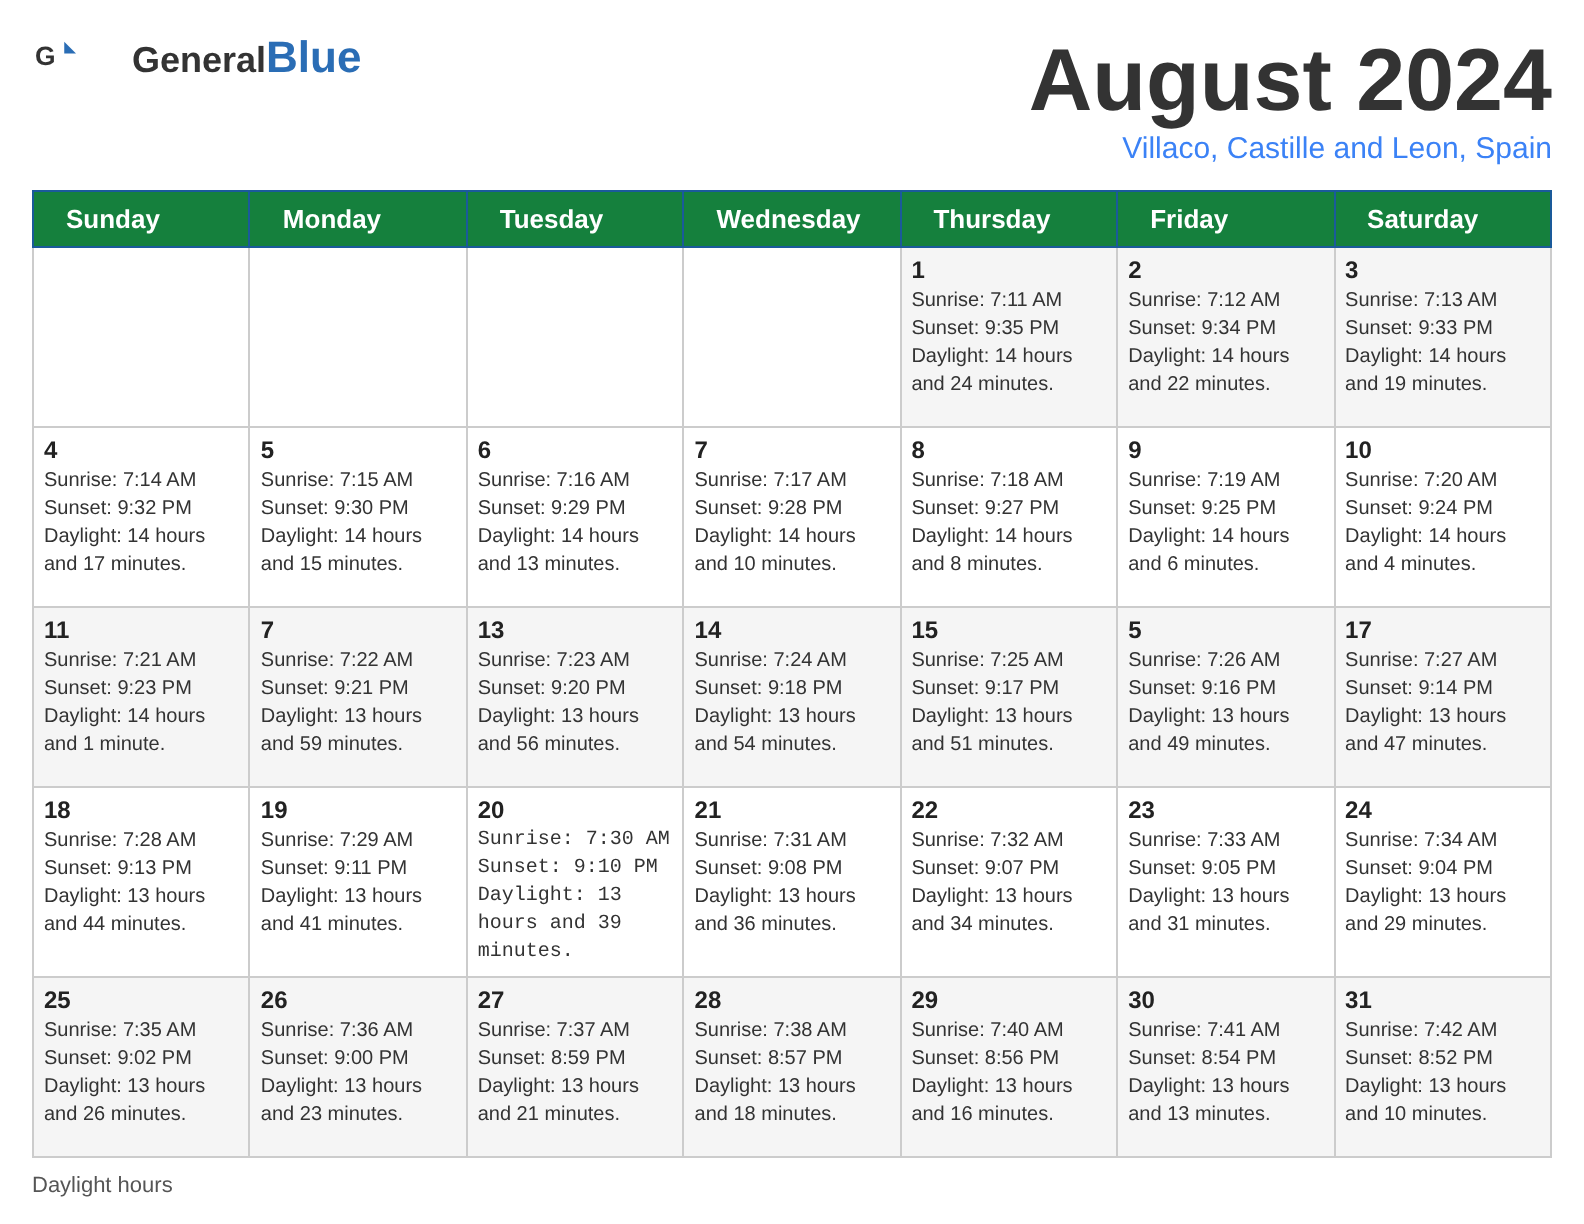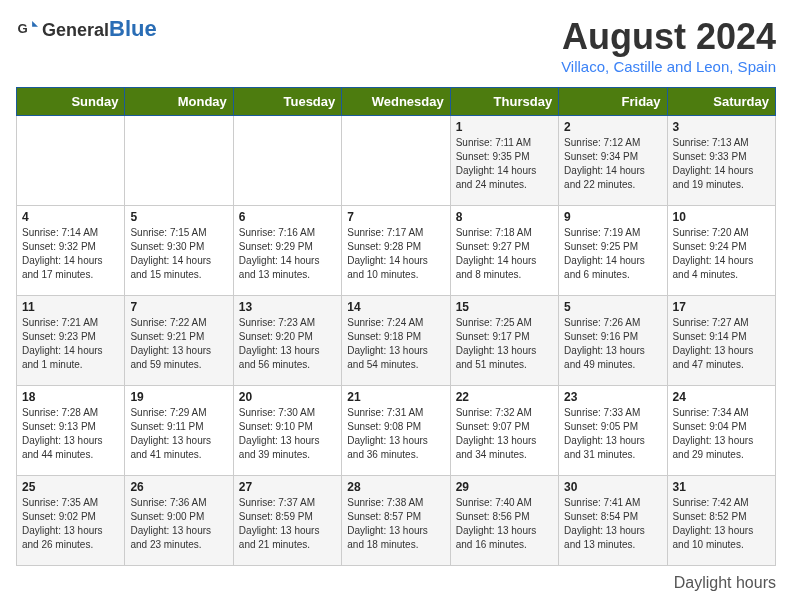--- a/index.html
+++ b/index.html
@@ -18,52 +18,53 @@
     }
     .logo {
       display: flex;
       align-items: center;
       gap: 4px;
     }
     .logo-text-general {
       font-size: 18px;
       font-weight: bold;
       color: #333;
+      margin-left: 24px;
     }
     .logo-text-blue {
       font-size: 22px;
       font-weight: bold;
       color: #2a6db5;
     }
     .logo-icon {
       width: 22px;
       height: 22px;
     }
     .title-area {
       text-align: right;
     }
     .main-title {
-      font-size: 36px;
+      font-size: 44px;
       font-weight: bold;
       color: #333;
     }
     .subtitle {
       font-size: 15px;
       color: #3b82f6;
     }
     table {
       width: 100%;
       border-collapse: collapse;
       font-size: 11px;
     }
     thead tr th {
-      background-color: #4d7c0f;
+      background-color: #15803d;
       color: #fff;
-      text-align: right;
-      padding: 6px 6px;
+      text-align: left;
+      padding: 6px 16px;
       font-size: 13px;
       font-weight: bold;
       border: 1px solid #1a5a9a;
     }
     tbody tr td {
       border: 1px solid #ccc;
       vertical-align: top;
       padding: 4px 5px;
       width: 14.28%;
       min-height: 80px;
@@ -85,23 +86,23 @@
     .day-detail {
       font-size: 10px;
       color: #333;
       line-height: 1.4;
     }
     .empty-cell {
       background: #fff !important;
     }
     .footer-area {
       margin-top: 8px;
-      font-size: 16px;
+      font-size: 11px;
       color: #555;
-      text-align: right;
+      text-align: left;
     }
   </style>
 </head>
 <body>
 
 <div class="header-area">
   <div class="logo">
     <svg class="logo-icon" viewBox="0 0 30 30" xmlns="http://www.w3.org/2000/svg">
       <text x="2" y="20" font-size="18" font-weight="bold" fill="#333">G</text>
       <polygon points="22,4 30,12 22,12" fill="#2a6db5"></polygon>
@@ -249,21 +250,21 @@
 Daylight: 13 hours and 44 minutes.</div>
         </td>
         <td>
           <div class="day-number">19</div>
           <div class="day-detail" style="white-space: pre-line;">Sunrise: 7:29 AM
 Sunset: 9:11 PM
 Daylight: 13 hours and 41 minutes.</div>
         </td>
         <td>
           <div class="day-number">20</div>
-          <div class="day-detail" style="white-space: pre-line;">Sunrise: 7:30 AM
+          <div class="day-detail" style="white-space: pre-line; font-family: Liberation Mono, monospace;">Sunrise: 7:30 AM
 Sunset: 9:10 PM
 Daylight: 13 hours and 39 minutes.</div>
         </td>
         <td>
           <div class="day-number">21</div>
           <div class="day-detail" style="white-space: pre-line;">Sunrise: 7:31 AM
 Sunset: 9:08 PM
 Daylight: 13 hours and 36 minutes.</div>
         </td>
         <td>

